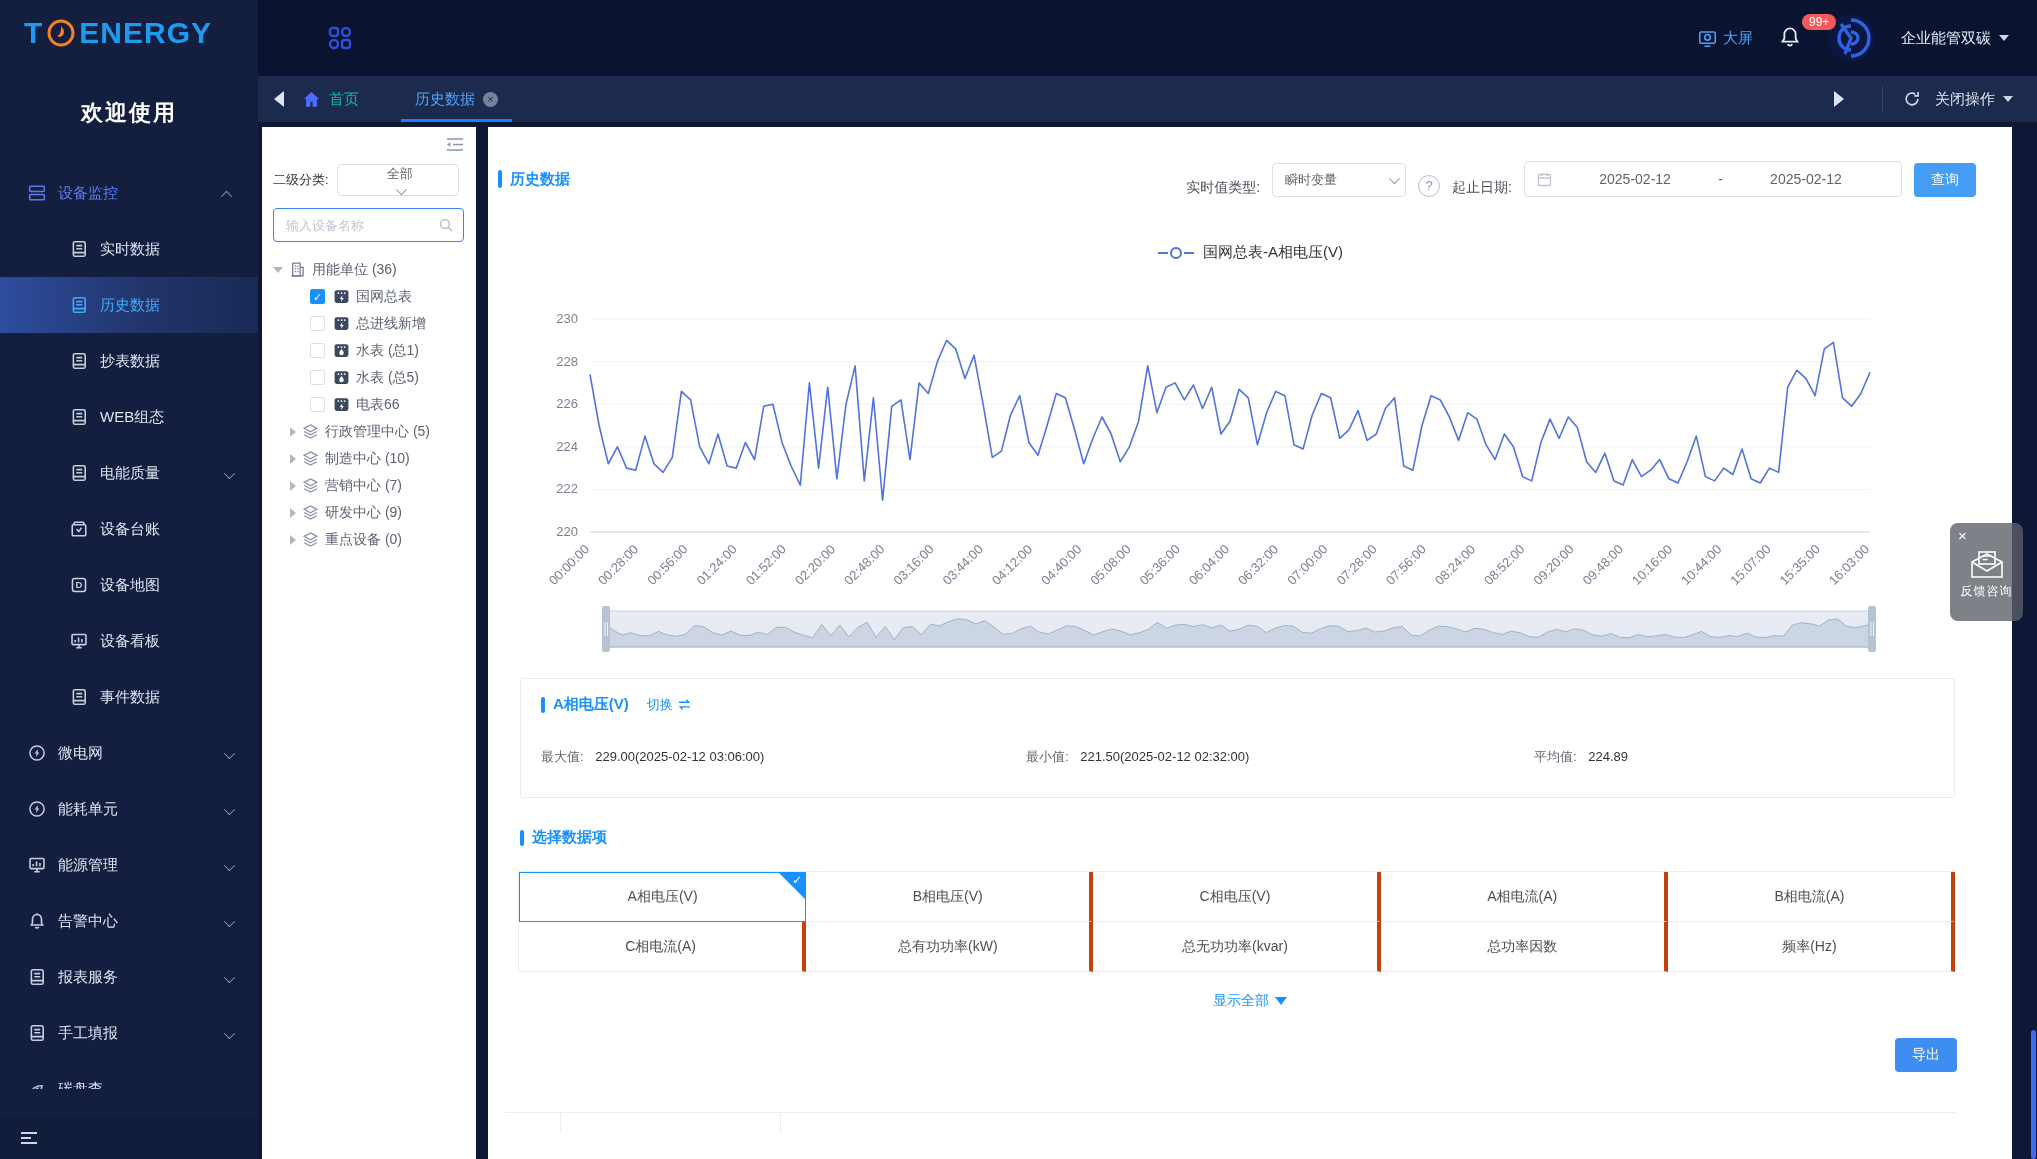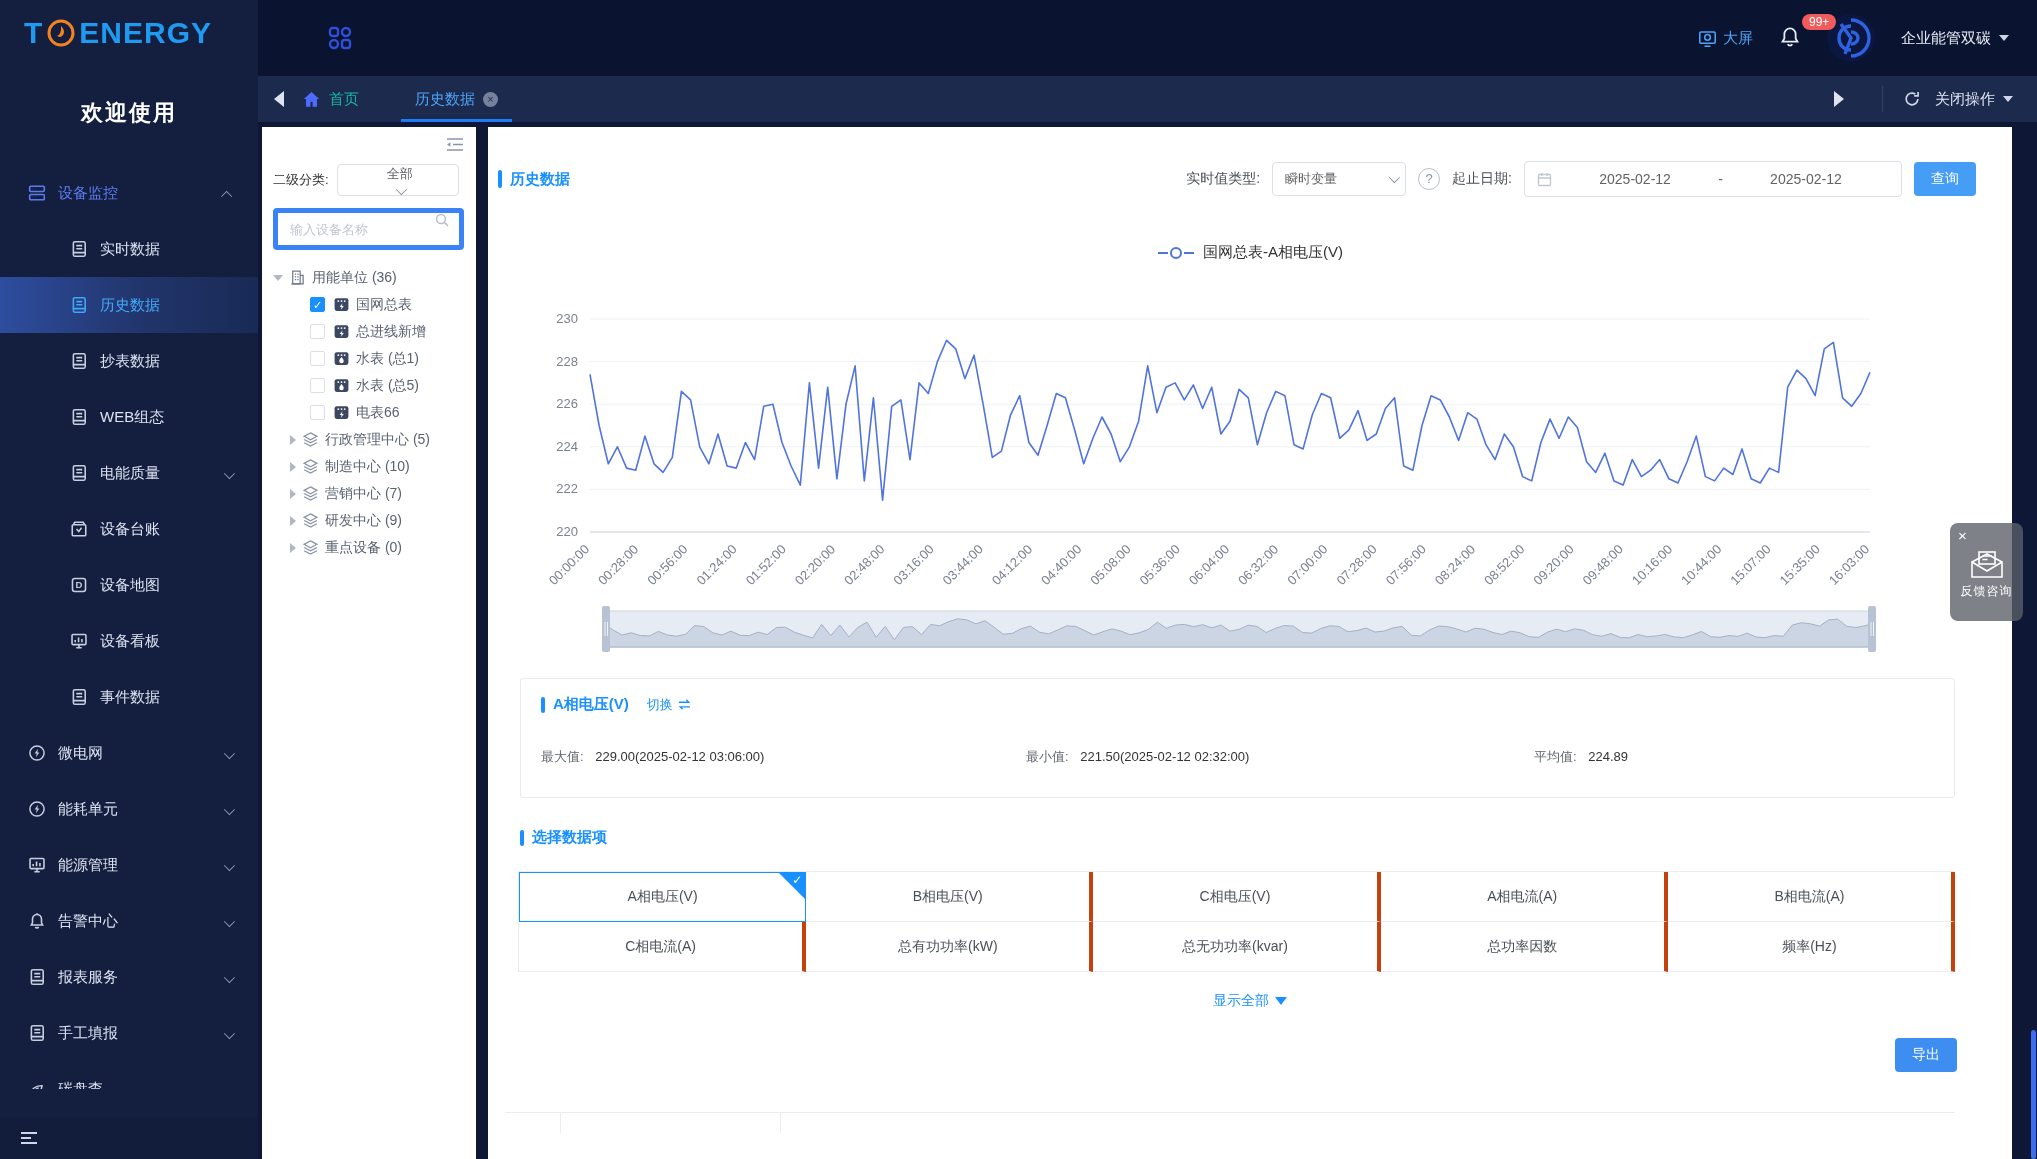--- a/index.html
+++ b/index.html
@@ -45,39 +45,39 @@
   .tab .close{width:15px;height:15px;border-radius:50%;background:#77819b;color:#1c2a4e;font-size:11px;line-height:15px;text-align:center;cursor:pointer;}
   #tabbar .right{margin-left:auto;display:flex;align-items:center;gap:14px;padding-right:24px;color:#dfe4f0;font-size:15px;}
   #tabbar .divider{width:1px;height:26px;background:#32406e;margin-right:6px;}
   .closeops{display:flex;align-items:center;gap:8px;cursor:pointer;}
   
   #tree-panel{position:absolute;left:262px;top:127px;width:214px;bottom:0;background:#fff;box-sizing:border-box;padding:10px 12px 0 11px;}
   #tree-collapse{display:flex;justify-content:flex-end;cursor:pointer;}
   .cat-row{display:flex;align-items:center;margin-top:12px;font-size:13px;color:#333;}
   .select{display:flex;align-items:center;justify-content:space-between;border:1px solid #dcdfe6;border-radius:4px;height:30px;padding:0 8px 0 12px;color:#606266;cursor:pointer;background:#fff;}
   .cat-row .select{width:100px;margin-left:8px;font-size:13px;flex-direction:column;}
-  .search{display:flex;border:5px solid #3b82f6;border-radius:4px;height:32px;margin-top:12px;padding:0 10px;}
+  .search{display:flex;align-items:center;border:1px solid #3b82f6;border-radius:4px;height:32px;margin-top:12px;padding:0 10px;}
   .search input{border:none;outline:none;flex:1;font-size:13px;color:#606266;width:120px;font-family:inherit;}
   .search input::placeholder{color:#c0c6d0;}
   #tree{margin-top:14px;font-size:14px;color:#5a6270;}
   .trow{display:flex;align-items:center;height:27px;cursor:pointer;white-space:nowrap;}
   .caret{width:0;height:0;margin-right:6px;}
   .caret.exp{border-left:5px solid transparent;border-right:5px solid transparent;border-top:6px solid #b0b7c3;}
   .caret.col{border-top:5px solid transparent;border-bottom:5px solid transparent;border-left:6px solid #b0b7c3;}
   .trow .ticon{width:17px;height:17px;margin-right:6px;flex:0 0 17px;}
   .trow.child{padding-left:37px;}
   .trow.group{padding-left:17px;}
   .cbx{width:15px;height:15px;border:1px solid #dcdfe6;border-radius:2px;background:#fff;margin-right:8px;flex:0 0 15px;box-sizing:border-box;cursor:pointer;}
   .cbx.on{background:#1890ff;border-color:#1890ff;color:#fff;font-size:11px;line-height:14px;text-align:center;}
   
   #main{position:absolute;left:488px;top:127px;width:1524px;bottom:0;background:#fff;overflow:hidden;}
   .m-head{display:flex;align-items:center;margin:34px 36px 0 10px;}
   .blue-title{display:flex;align-items:center;font-size:15px;font-weight:bold;color:#1890ff;}
   .blue-title .bar{width:4px;height:18px;background:#1890ff;border-radius:2px;margin-right:8px;}
-  .filters{margin-left:auto;display:flex;align-items:center;gap:12px;font-size:14px;color:#4a4f57;}
+  .filters{margin-left:auto;display:flex;align-items:flex-end;gap:12px;font-size:14px;color:#4a4f57;}
   .filters .select{width:112px;height:32px;font-size:13px;}
   .qmark{width:20px;height:20px;border:1px solid #b8bfcc;border-radius:50%;color:#8a94a8;font-size:13px;text-align:center;line-height:19px;cursor:pointer;}
   .datebox{display:flex;align-items:center;border:1px solid #dcdfe6;border-radius:4px;height:34px;width:352px;padding:0 12px;color:#606266;font-size:14px;cursor:pointer;}
   .datebox .d{flex:1;text-align:center;}
   .btn{background:#459df5;color:#fff;border:none;border-radius:4px;font-size:14px;padding:8px 17px;cursor:pointer;font-family:inherit;}
   
   .legend{display:flex;justify-content:center;align-items:center;gap:8px;margin-top:46px;color:#333;font-size:15px;cursor:pointer;}
   #slider{margin:12px 0 0 112px;cursor:pointer;}
   
   .stats{border:1px solid #e8ebf0;border-radius:3px;margin:26px 57px 0 32px;height:120px;box-sizing:border-box;padding:16px 0 0 20px;}

